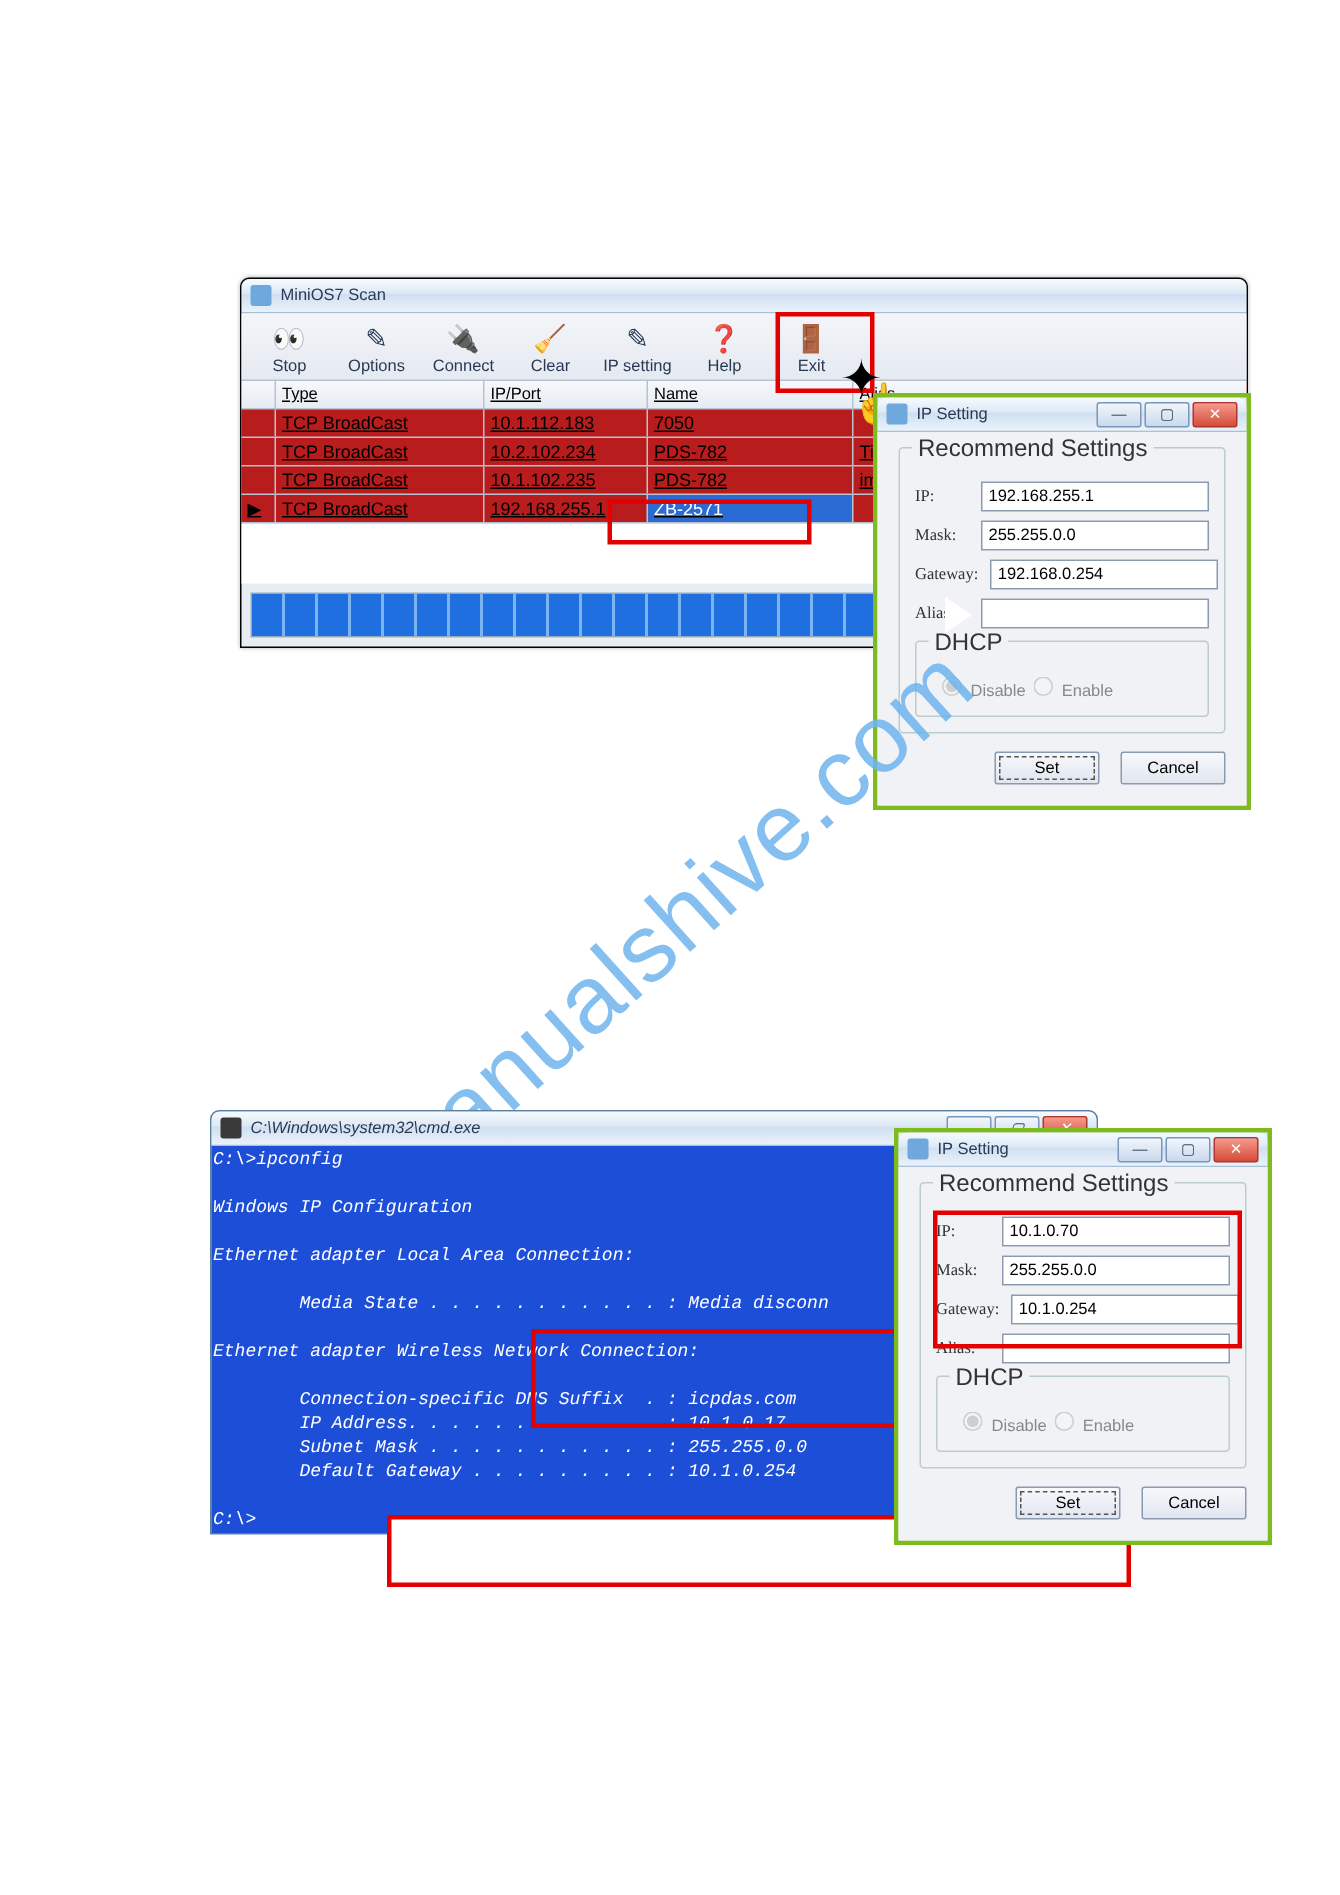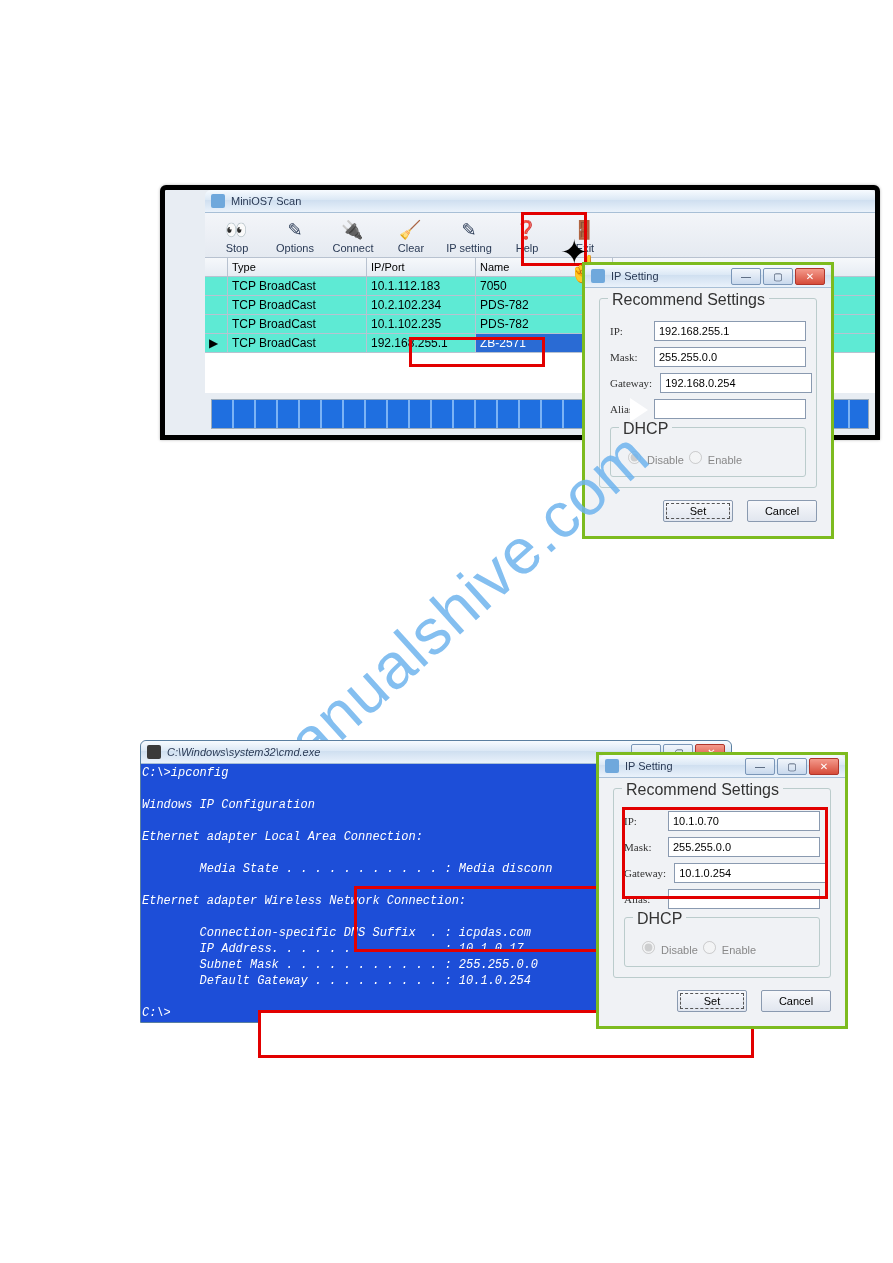--- a/index.html
+++ b/index.html
@@ -10,25 +10,24 @@
     background: #ffffff;
     font-family: "Segoe UI", Tahoma, sans-serif;
     font-size: 12px;
     color: #000;
     position: relative;
     overflow: hidden;
   }
   .abs { position: absolute; }
   
   .win-frame {
-    border: 5px solid #000000;
+    border: 1px solid #000000;
     border-radius: 6px 6px 0 0;
     background: #e8edf3;
     box-shadow: 0 0 3px rgba(0,0,0,.3);
-    padding-left: 40px;
   }
   .win-titlebar {
     height: 22px;
     background: linear-gradient(#f7fbff,#dbe8f5 45%,#cfdff0 46%,#eaf2fb);
     border-bottom: 1px solid #a8bfd6;
     display: flex;
     align-items: center;
     padding: 0 6px;
     font-size: 11px;
     color: #2a3a55;
@@ -66,21 +65,21 @@
     width: 52px;
     padding: 2px 0 3px 0;
     font-size: 11px; color:#2a3a55;
   }
   .tb-btn .tb-icon {
     width: 28px; height: 24px;
     display: flex; align-items:center; justify-content:center;
     font-size: 18px;
   }
   .red-box { border: 3px solid #e20000; }
-  .grid-area { background:#5eead4; }
+  .grid-area { background:#b91c1c;text-decoration:underline; }
   .ghdr, .grow {
     display: flex; align-items: center;
     border-bottom: 1px solid #b8c2d0;
     height: 18px;
   }
   .ghdr { background: linear-gradient(#f6f8fb,#e6ecf3); font-size:11px; }
   .gcell {
     border-right: 1px solid #b8c2d0;
     padding: 0 4px;
     height: 100%;

